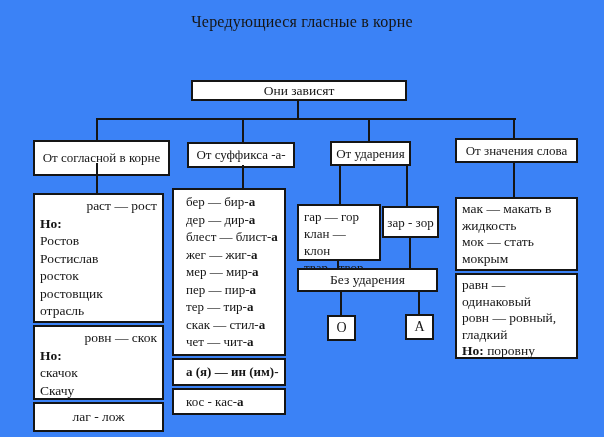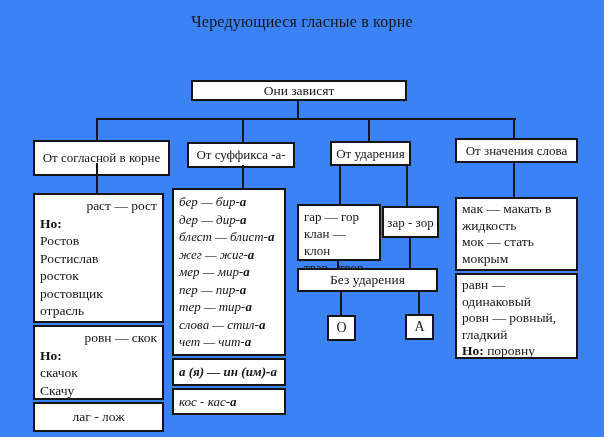--- a/index.html
+++ b/index.html
@@ -16,21 +16,21 @@
     font-size:13.5px;line-height:17.5px;
   }
   .cbox{display:flex;align-items:center;justify-content:center;white-space:nowrap;}
   .hdr{font-size:13px;}
   .sec{padding:2px 5px;}
   .vl,.hl{position:absolute;background:#151515;}
   .vl{width:2px;}
   .hl{height:2px;}
   .rule{text-align:right;}
   .b{font-weight:bold;}
-  .pairs{font-size:13px;padding:3px 3px 2px 5px;font-style:italic;}
+  .pairs{font-size:13px;padding:3px 3px 2px 12px;}
   .small{font-size:13px;line-height:17px;}
   .meaning{line-height:16.5px;}
 </style>
 </head>
 <body>
 
 <div id="stage">
 
   <div class="title">Чередующиеся гласные в корне</div>
 
@@ -74,21 +74,21 @@
   </div>
 
   <div class="box pairs" style="left:172px;top:188px;width:114px;height:168px;line-height:17.5px;">
     <div><span>бер — бир-</span><span class="b">а</span></div>
     <div><span>дер — дир-</span><span class="b">а</span></div>
     <div><span>блест — блист-</span><span class="b">а</span></div>
     <div><span>жег — жиг-</span><span class="b">а</span></div>
     <div><span>мер — мир-</span><span class="b">а</span></div>
     <div><span>пер — пир-</span><span class="b">а</span></div>
     <div><span>тер — тир-</span><span class="b">а</span></div>
-    <div><span>слова — стил-</span><span class="b">а</span></div>
+    <div><span>скак — стил-</span><span class="b">а</span></div>
     <div><span>чет — чит-</span><span class="b">а</span></div>
   </div>
   <div class="box pairs" style="left:172px;top:358px;width:114px;height:28px;">
     <div><span></span><span class="b">а (я) — ин (им)-а</span></div>
   </div>
   <div class="box pairs" style="left:172px;top:388px;width:114px;height:27px;">
     <div><span>кос - кас-</span><span class="b">а</span></div>
   </div>
 
   <div class="box sec small" style="left:297px;top:204px;width:84px;height:57px;">

